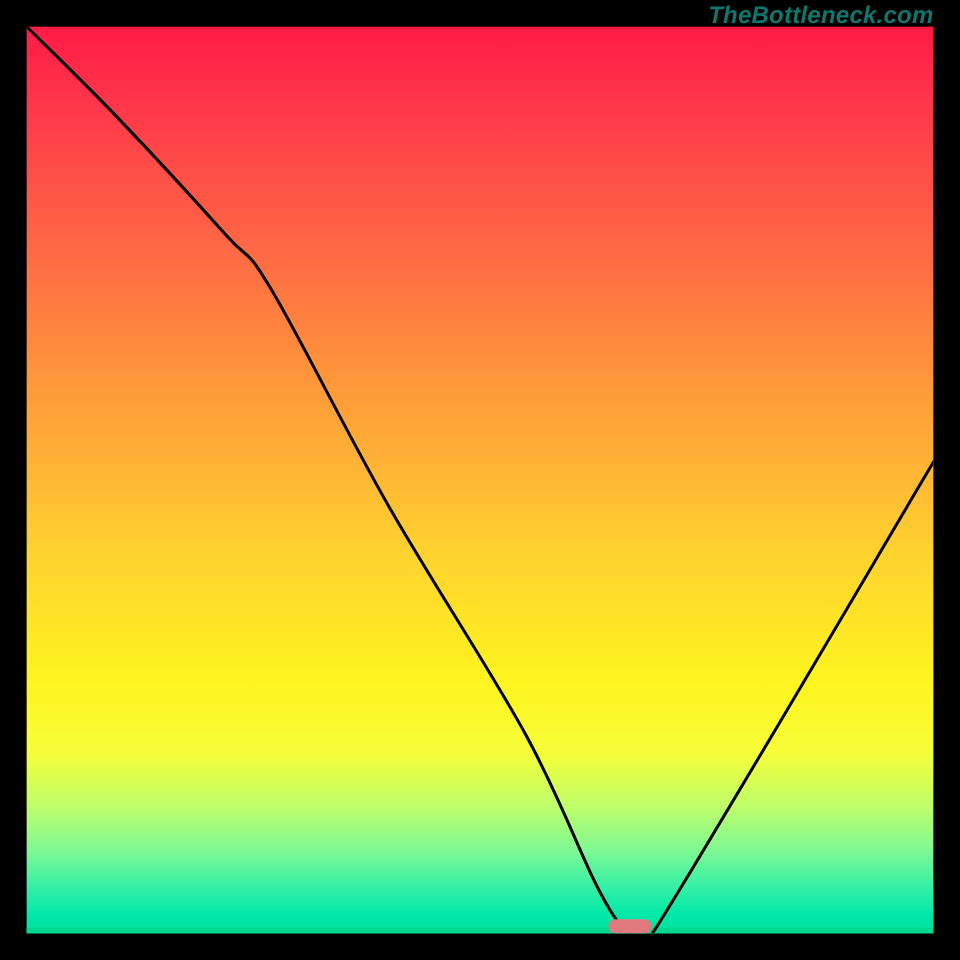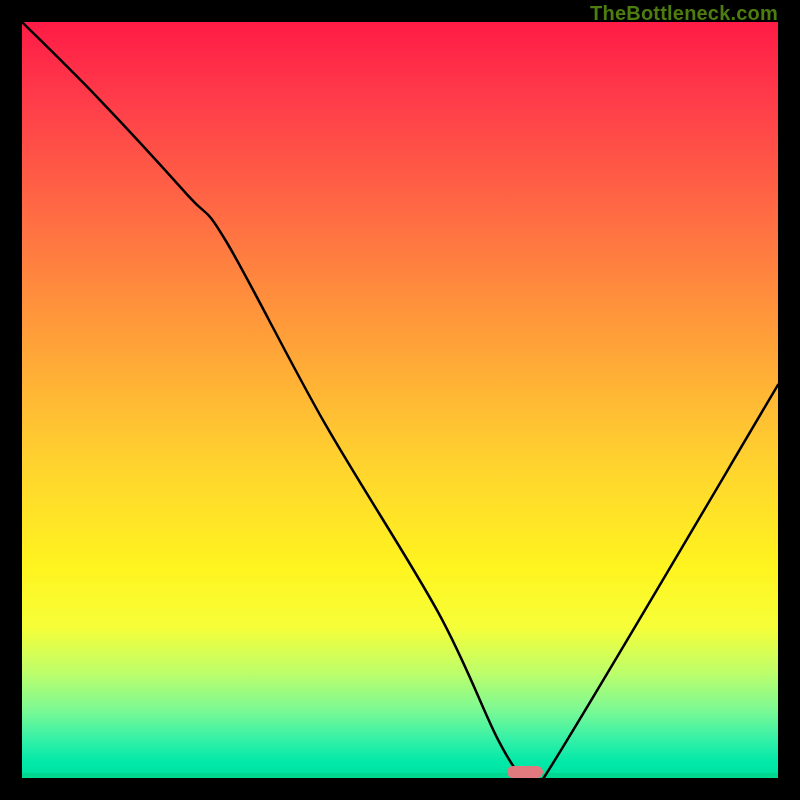--- a/index.html
+++ b/index.html
@@ -58,25 +58,26 @@
   }
   .marker {
     position: absolute;
     background: #e07a7f;
     border-radius: 999px;
   }
   .watermark {
     position: absolute;
     top: 2px;
     right: 22px;
-    color: #4d7c0f;
+    color: #0f766e;
     font-size: 20px;
     font-weight: 600;
     letter-spacing: 0.2px;
     user-select: none;
+    font-style: italic;
   }
 </style>
 </head>
 <body>
 
 <div class="frame">
   <div class="watermark">TheBottleneck.com</div>
 
   <div class="plot">
     <div class="gradient"></div>

